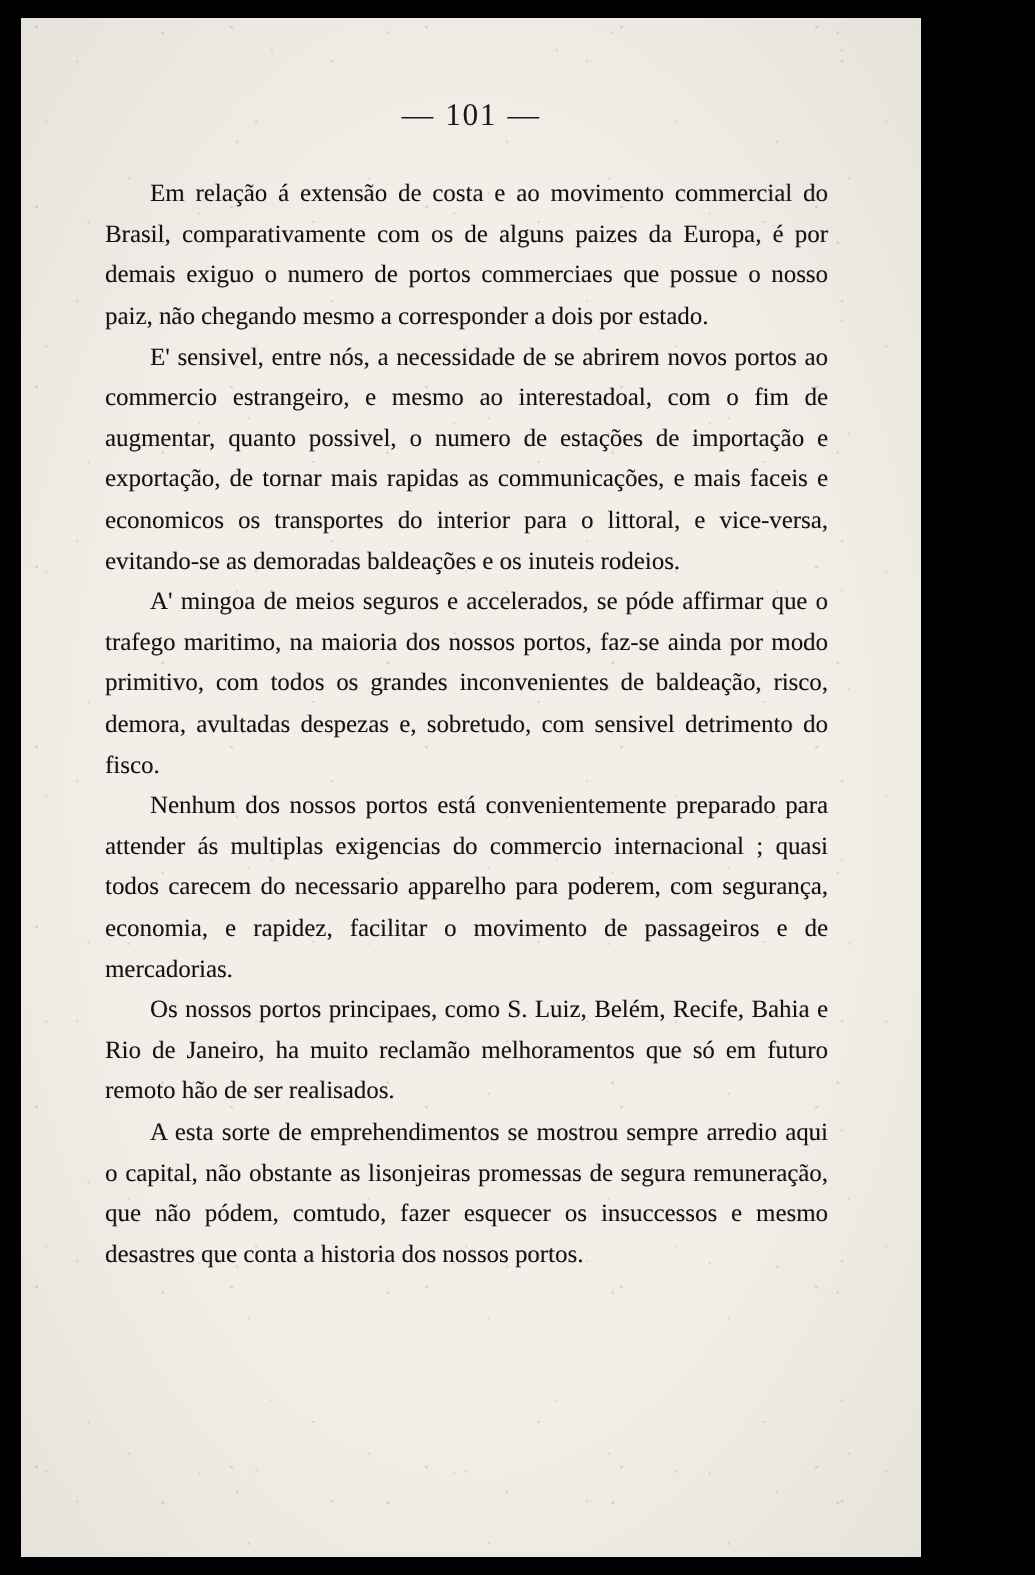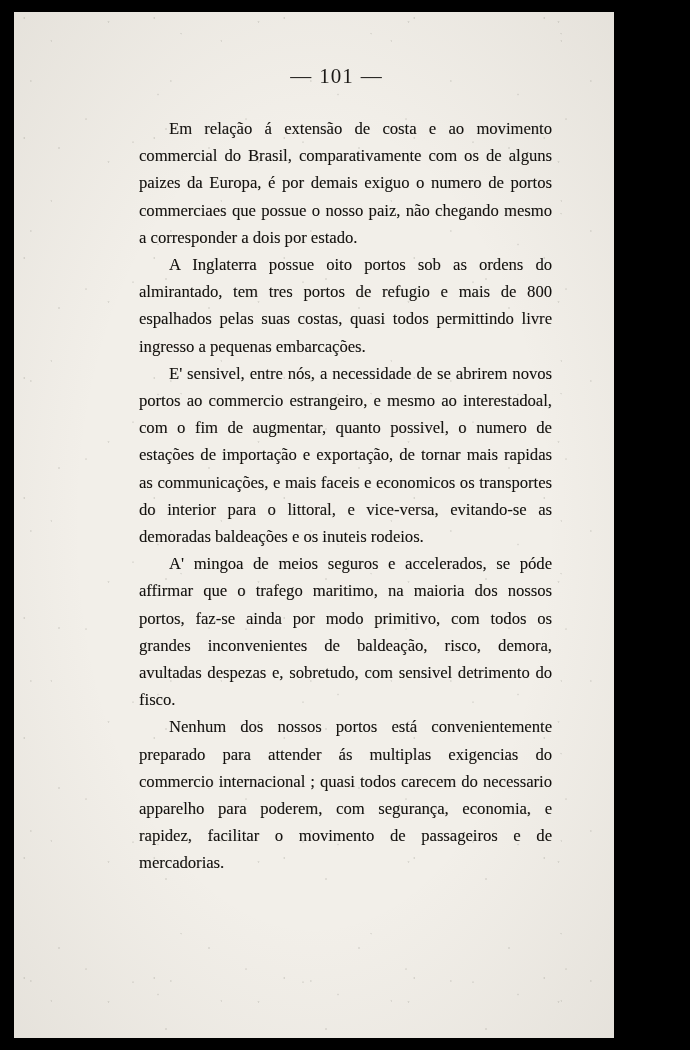--- a/index.html
+++ b/index.html
@@ -22,21 +22,20 @@
   }
   #paper {
     position: absolute;
     left: 14px;
     top: 12px;
     width: 600px;
     height: 1026px;
     background: #f2efe9;
     box-sizing: border-box;
     overflow: hidden;
-    padding-left: 45px;
   }
   
   #paper::before {
     content: "";
     position: absolute;
     inset: 0;
     pointer-events: none;
     background-image:
       radial-gradient(circle at 8% 5%, rgba(90,85,75,0.20) 0.8px, transparent 1.2px),
       radial-gradient(circle at 22% 18%, rgba(90,85,75,0.16) 0.7px, transparent 1.1px),
@@ -72,21 +71,21 @@
     z-index: 2;
   }
   .page-number .dash {
     display: inline-block;
     margin: 0 7px;
     font-weight: 400;
   }
   #body-text {
     position: relative;
     z-index: 2;
-    margin: 26px 62px 0 80px;
+    margin: 26px 62px 0 56px;
     color: #14120f;
     font-size: 16.6px;
     line-height: 27.2px;
     text-align: justify;
     text-justify: inter-word;
     font-family: "Liberation Serif", serif;
   }
   #body-text p {
     margin: 0;
     text-indent: 30px;
@@ -101,20 +100,21 @@
 
 <div id="page">
   <div id="paper">
 
     <div class="page-number">
       <span class="dash">—</span><span>101</span><span class="dash">—</span>
     </div>
 
     <div id="body-text">
       <p>Em relação á extensão de costa e ao movimento commercial do Brasil, comparativamente com os de alguns paizes da Europa, é por demais exiguo o numero de portos commerciaes que possue o nosso paiz, não chegando mesmo a corresponder a dois por estado.</p>
-      <p>A Inglaterra possue oito portos sob as ordens do almirantado, tem tres portos de refugio e mais de 800 espalhados pelas suas costas, quasi todos permittindo livre ingresso a pequenas embarcações.</p>
       <p>E' sensivel, entre nós, a necessidade de se abrirem novos portos ao commercio estrangeiro, e mesmo ao interestadoal, com o fim de augmentar, quanto possivel, o numero de estações de importação e exportação, de tornar mais rapidas as communicações, e mais faceis e economicos os transportes do interior para o littoral, e vice-versa, evitando-se as demoradas baldeações e os inuteis rodeios.</p>
       <p>A' mingoa de meios seguros e accelerados, se póde affirmar que o trafego maritimo, na maioria dos nossos portos, faz-se ainda por modo primitivo, com todos os grandes inconvenientes de baldeação, risco, demora, avultadas despezas e, sobretudo, com sensivel detrimento do fisco.</p>
       <p>Nenhum dos nossos portos está convenientemente preparado para attender ás multiplas exigencias do commercio internacional ; quasi todos carecem do necessario apparelho para poderem, com segurança, economia, e rapidez, facilitar o movimento de passageiros e de mercadorias.</p>
+      <p>Os nossos portos principaes, como S. Luiz, Belém, Recife, Bahia e Rio de Janeiro, ha muito reclamão melhoramentos que só em futuro remoto hão de ser realisados.</p>
+      <p>A esta sorte de emprehendimentos se mostrou sempre arredio aqui o capital, não obstante as lisonjeiras promessas de segura remuneração, que não pódem, comtudo, fazer esquecer os insuccessos e mesmo desastres que conta a historia dos nossos portos.</p>
     </div>
 
   </div>
 </div>
 
 </body></html>

